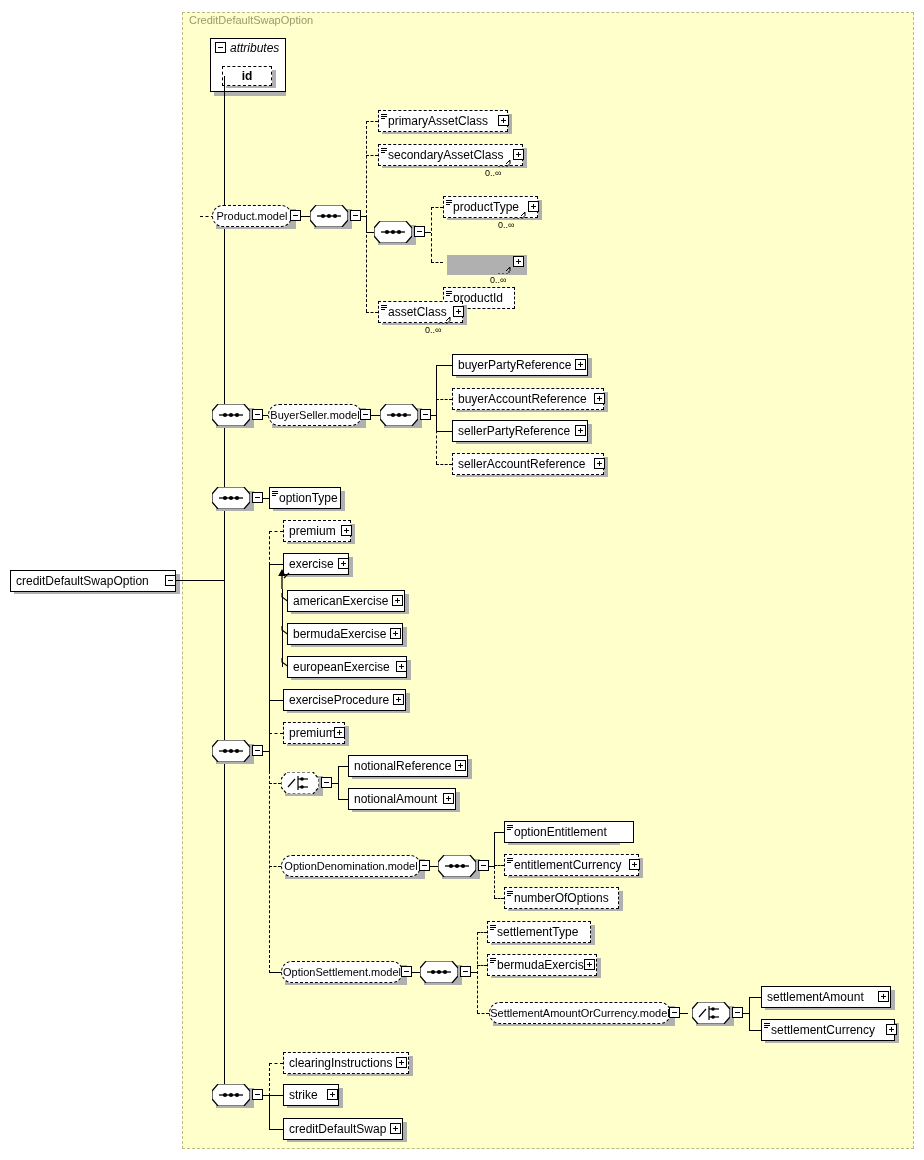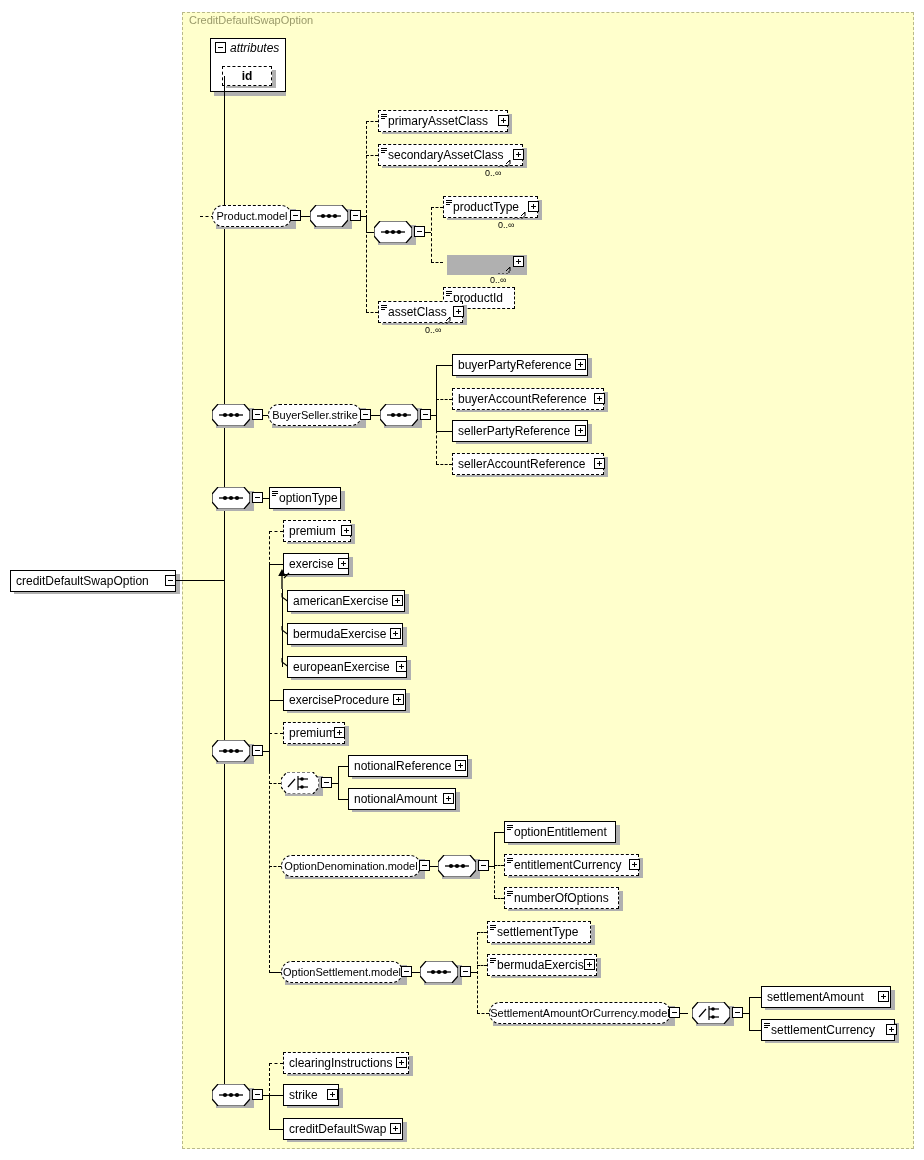--- a/index.html
+++ b/index.html
@@ -243,21 +243,21 @@
       <circle cx="13" cy="11" r="2.1" fill="#000"></circle>
         <circle cx="19" cy="11" r="2.1" fill="#000"></circle>
         <circle cx="25" cy="11" r="2.1" fill="#000"></circle>
     </svg>
   </div>
   <div class="minus" style="left:252px;top:409px;"></div>
   <div class="ln h" style="left:263px;top:415px;width:5px;"></div>
 
   <div class="shadow" style="left:272px;top:408px;width:94px;height:20px;"></div>
   <div class="mnode" style="left:268px;top:404px;width:94px;">
-    <span>BuyerSeller.strike</span>
+    <span>BuyerSeller.model</span>
   </div>
   <div class="minus" style="left:360px;top:409px;"></div>
   <div class="ln h" style="left:371px;top:415px;width:9px;"></div>
 
   <div class="shadow" style="left:384px;top:408px;width:38px;height:20px;"></div>
   <div class="comp" style="left:380px;top:404px;">
     <svg width="38" height="22" viewBox="0 0 38 22">
       <polygon points="6,0 32,0 38,7 38,15 32,22 6,22 0,15 0,7" fill="#fff" stroke="#000" stroke-width="1.2"></polygon>
       <line x1="7" y1="11" x2="31" y2="11" stroke="#000" stroke-width="1.3"></line>
       <circle cx="13" cy="11" r="2.1" fill="#000"></circle>
@@ -458,21 +458,21 @@
         <circle cx="25" cy="11" r="2.1" fill="#000"></circle>
     </svg>
   </div>
   <div class="minus" style="left:478px;top:860px;"></div>
   <div class="ln h" style="left:489px;top:866px;width:5px;"></div>
   <div class="ln v" style="left:494px;top:832px;height:35px;"></div>
   <div class="dln v" style="left:494px;top:866px;height:32px;"></div>
 
   <div class="ln h" style="left:494px;top:832px;width:10px;"></div>
   <div class="shadow" style="left:508px;top:825px;width:112px;height:20px;"></div>
-  <div class="ebox hastype" style="left:504px;top:821px;width:112px;">
+  <div class="ebox hastype" style="left:504px;top:821px;width:130px;">
     <span class="tmark">
         <i></i>
         <i></i>
         <i></i>
       </span>
     <span class="lbl">optionEntitlement</span>
   </div>
 
   <div class="dln h" style="left:494px;top:865px;width:10px;"></div>
   <div class="shadow" style="left:508px;top:858px;width:135px;height:20px;"></div>

